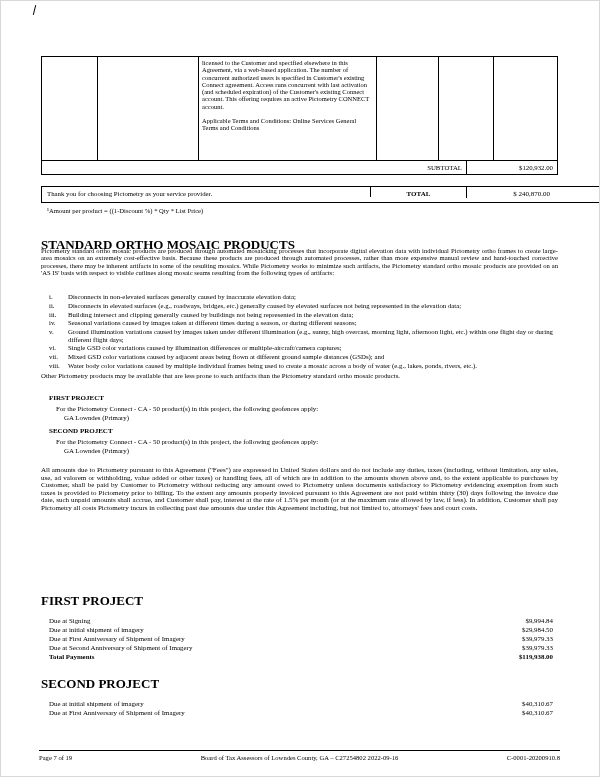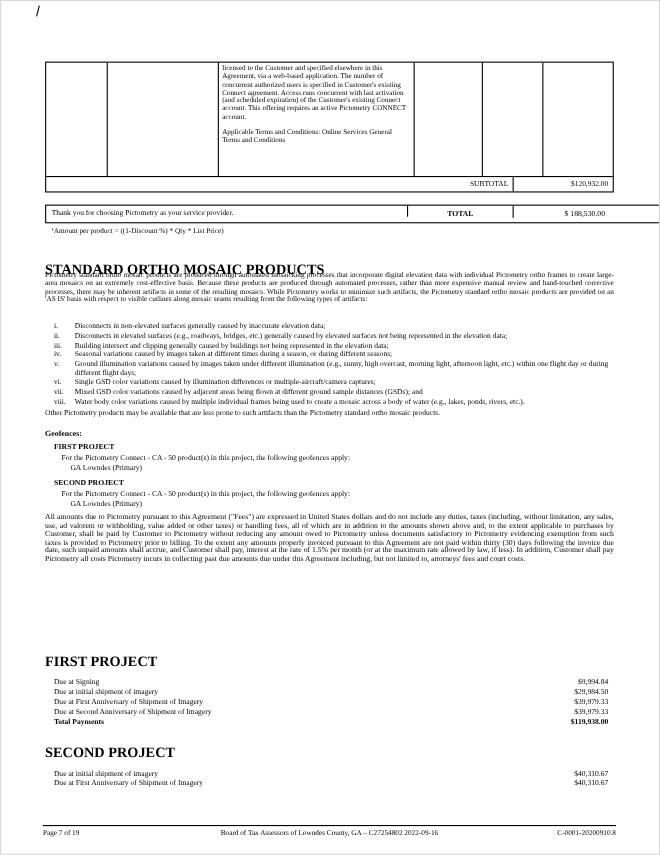--- a/index.html
+++ b/index.html
@@ -94,21 +94,21 @@
   </div>
   <div class="pt-row2">
     <div class="pt-sub-label">SUBTOTAL</div>
     <div class="pt-sub-value">$120,932.00</div>
   </div>
 </div>
 
 <div class="abs total-table">
   <div class="tt-msg">Thank you for choosing Pictometry as your service provider.</div>
   <div class="tt-label">TOTAL</div>
-  <div class="tt-value">$ 188,530.00</div>
+  <div class="tt-value">$ 240,870.00</div>
 </div>
 
 <div class="abs footnote">¹Amount per product = ((1-Discount %) * Qty * List Price)</div>
 
 <div class="abs ortho-heading h-bold">STANDARD ORTHO MOSAIC PRODUCTS</div>
 <div class="abs ortho-intro para">Pictometry standard ortho mosaic products are produced through automated mosaicking processes that incorporate digital elevation data with individual Pictometry ortho frames to create large-area mosaics on an extremely cost-effective basis.  Because these products are produced through automated processes, rather than more expensive manual review and hand-touched corrective processes, there may be inherent artifacts in some of the resulting mosaics.  While Pictometry works to minimize such artifacts, the Pictometry standard ortho mosaic products are provided on an 'AS IS' basis with respect to visible cutlines along mosaic seams resulting from the following types of artifacts:</div>
 
 <div class="abs ortho-list">
   <div class="oli">
     <span class="num">i.</span>
@@ -140,21 +140,20 @@
   </div>
   <div class="oli">
     <span class="num">viii.</span>
     <span class="txt">Water body color variations caused by multiple individual frames being used to create a mosaic across a body of water (e.g., lakes, ponds, rivers, etc.).</span>
   </div>
 </div>
 
 <div class="abs ortho-closing">Other Pictometry products may be available that are less prone to such artifacts than the Pictometry standard ortho mosaic products.</div>
 
 <div class="abs geofences">
-  <div class="geo-heading">Geofences:</div>
   <div class="geo-project-1">
     <div class="geo-title">FIRST PROJECT</div>
     <div class="geo-line">For the Pictometry Connect - CA - 50 product(s) in this project, the following geofences apply:</div>
     <div class="geo-fence">GA Lowndes (Primary)</div>
   </div>
   <div class="geo-project-2">
     <div class="geo-title">SECOND PROJECT</div>
     <div class="geo-line">For the Pictometry Connect - CA - 50 product(s) in this project, the following geofences apply:</div>
     <div class="geo-fence">GA Lowndes (Primary)</div>
   </div>

